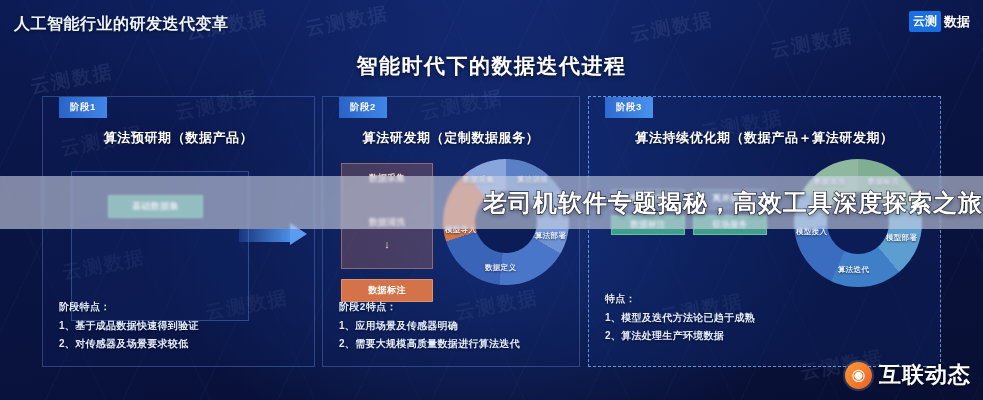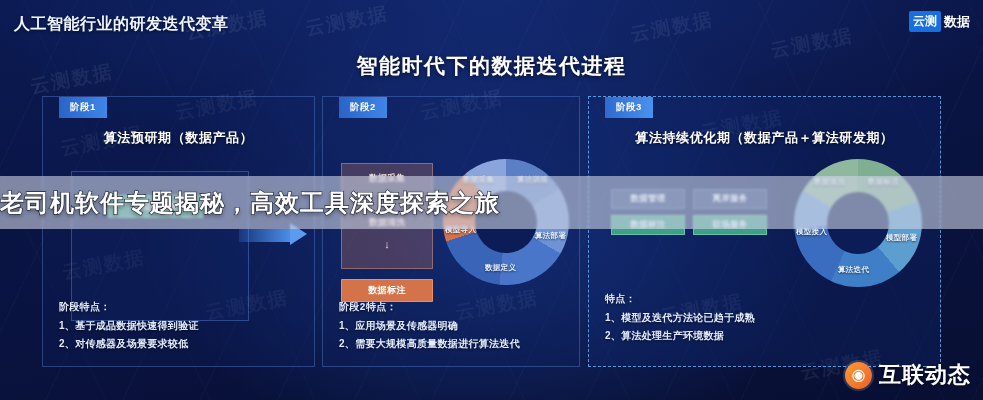--- a/index.html
+++ b/index.html
@@ -165,21 +165,21 @@
   }
   .weibo-name{
     color:#fff; font-size:22px; font-weight:700; letter-spacing:1px;
     text-shadow:0 1px 3px rgba(0,0,0,.6);
   }
 
   
   .overlay-band{
     position:absolute; left:0; right:0; top:176px; height:53px;
     background:rgba(205,212,228,.60);
-    display:flex; align-items:center; justify-content:flex-start;
+    display:flex; align-items:center; justify-content:flex-end;
     backdrop-filter:blur(1px);
   }
   .overlay-text{
     font-size:24px; font-weight:700; color:#ffffff; letter-spacing:1px;
     -webkit-text-stroke:1.2px #20263a;
     paint-order:stroke fill;
     text-shadow:0 2px 4px rgba(0,0,0,.45);
     white-space:nowrap;
   }
 </style>
@@ -227,20 +227,21 @@
 
     <div class="stage-feat">
       <div class="ft-head">阶段特点：</div>
       <div>1、基于成品数据快速得到验证</div>
       <div>2、对传感器及场景要求较低</div>
     </div>
   </div>
 
   <div class="stage" id="stage2">
     <div class="stage-badge">阶段2</div>
+    <div class="stage-title">算法研发期（定制数据服务）</div>
 
     <div class="s2-box">
       <div class="s2-cap" style="top:8px;">数据采集</div>
       <div class="s2-cap" style="top:52px;">数据清洗</div>
       <div style="position:absolute;left:50%;top:74px;transform:translateX(-50%);color:#f0d6c9;font-size:11px;">↓</div>
     </div>
     <div class="chip chip-orange" id="s2chip">数据标注</div>
 
     <div class="donut" style="left:120px; top:62px; width:126px; height:126px;
          background:conic-gradient(

